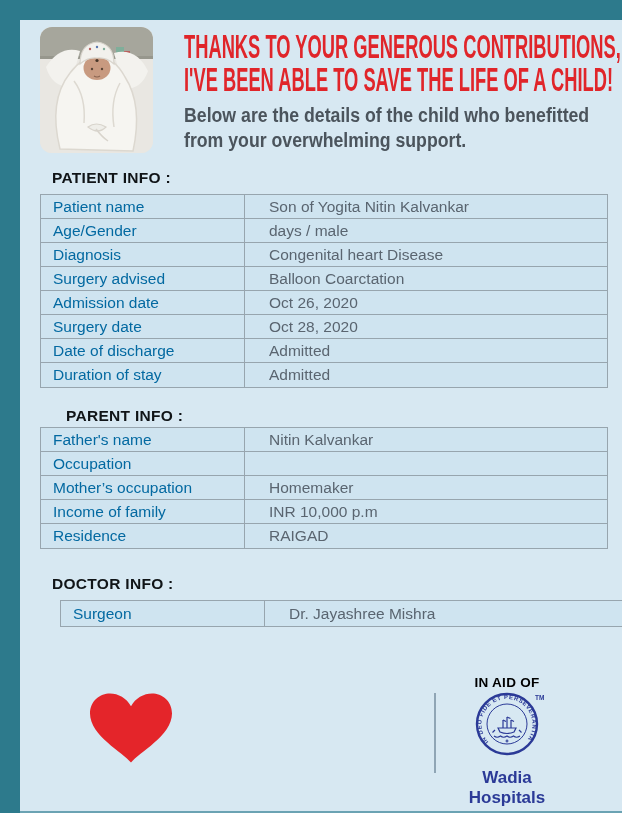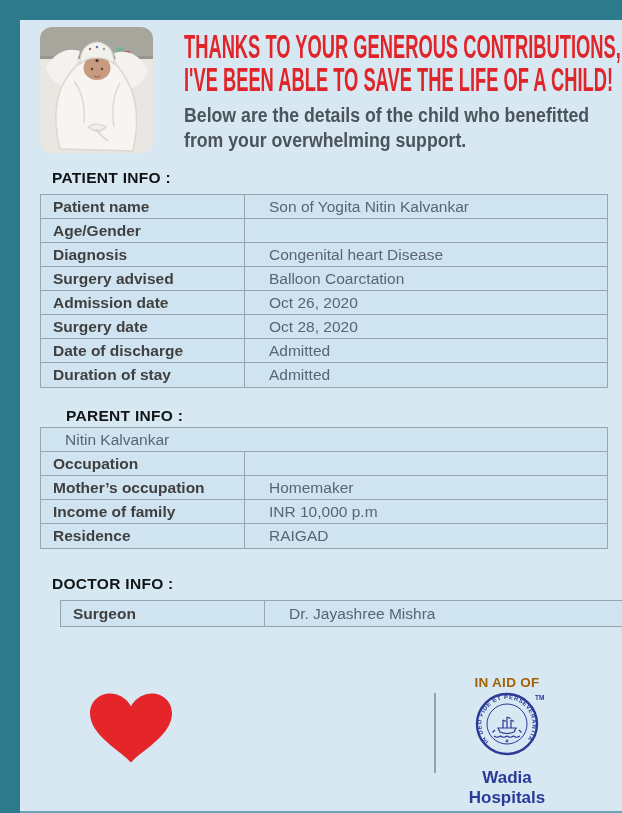--- a/index.html
+++ b/index.html
@@ -23,33 +23,33 @@
   
   .sec-title{position:absolute;left:32px;margin:0;font-size:15.5px;font-weight:700;
              color:#101417;letter-spacing:.3px;}
   .info-table{position:absolute;left:20px;width:568px;background:#cfe4f0;
               border:1px solid #97a5ae;}
   .trow{display:flex;align-items:center;height:24px;border-bottom:1px solid #97a5ae;}
   .info-table .trow:last-child{border-bottom:none;}
   .t-doctor .trow{height:25px;}
   .tlabel{width:204px;align-self:stretch;display:flex;align-items:center;
           border-right:1px solid #97a5ae;padding-left:12px;
-          font-size:15.5px;font-weight:700;color:#404040;}
+          font-size:15.5px;font-weight:400;color:#0369a1;}
   .tvalue{flex:1;padding-left:24px;font-size:15.5px;color:#5a6570;}
 
   
   .heart{position:absolute;left:70px;top:672px;width:82px;height:72px;}
   .lh-block{position:absolute;left:175px;top:671px;}
   .lh-title{white-space:nowrap;transform:scaleX(0.76);transform-origin:0 0;
             font-size:52px;line-height:52px;font-weight:700;color:#1d1d1b;}
   .lh-sub{white-space:nowrap;transform:scaleX(0.86);transform-origin:0 0;
           margin-top:4px;font-size:26px;line-height:26px;font-weight:400;color:#232323;}
   .fdivider{position:absolute;left:414px;top:673px;width:2px;height:80px;background:#8fa5b5;}
   .aid-block{position:absolute;left:428px;top:655px;width:118px;text-align:center;}
-  .in-aid{font-size:13.5px;font-weight:700;letter-spacing:.3px;color:#a16207;}
+  .in-aid{font-size:13.5px;font-weight:700;letter-spacing:.3px;color:#000000;}
   .seal-wrap{position:relative;width:64px;height:64px;margin:2px auto 0;}
   .seal-tm{position:absolute;left:60px;top:2px;font-size:6.5px;font-weight:700;color:#2b3a97;}
   .hospital{margin-top:12px;font-size:17px;font-weight:700;color:#2b3a97;}
 </style>
 </head>
 <body>
 
 <div class="page">
   <div class="inner">
 
@@ -86,20 +86,21 @@
     <p class="subtitle">Below are the details of the child who benefitted from your overwhelming support.</p>
 
     <h2 class="sec-title" style="top:149px;">PATIENT INFO :</h2>
     <div class="info-table t-patient" style="top:174px;">
         <div class="trow">
           <div class="tlabel">Patient name</div>
           <div class="tvalue">Son of Yogita Nitin Kalvankar</div>
         </div>
         <div class="trow">
           <div class="tlabel">Age/Gender</div>
+          <div class="tvalue">days / male</div>
         </div>
         <div class="trow">
           <div class="tlabel">Diagnosis</div>
           <div class="tvalue">Congenital heart Disease</div>
         </div>
         <div class="trow">
           <div class="tlabel">Surgery advised</div>
           <div class="tvalue">Balloon Coarctation</div>
         </div>
         <div class="trow">
@@ -116,20 +117,21 @@
         </div>
         <div class="trow">
           <div class="tlabel">Duration of stay</div>
           <div class="tvalue">Admitted</div>
         </div>
       </div>
 
     <h2 class="sec-title" style="top:387px;margin-left:14px;">PARENT INFO :</h2>
     <div class="info-table t-parent" style="top:407px;">
         <div class="trow">
+          <div class="tlabel">Father's name</div>
           <div class="tvalue">Nitin Kalvankar</div>
         </div>
         <div class="trow">
           <div class="tlabel">Occupation</div>
         </div>
         <div class="trow">
           <div class="tlabel">Mother’s occupation</div>
           <div class="tvalue">Homemaker</div>
         </div>
         <div class="trow">

